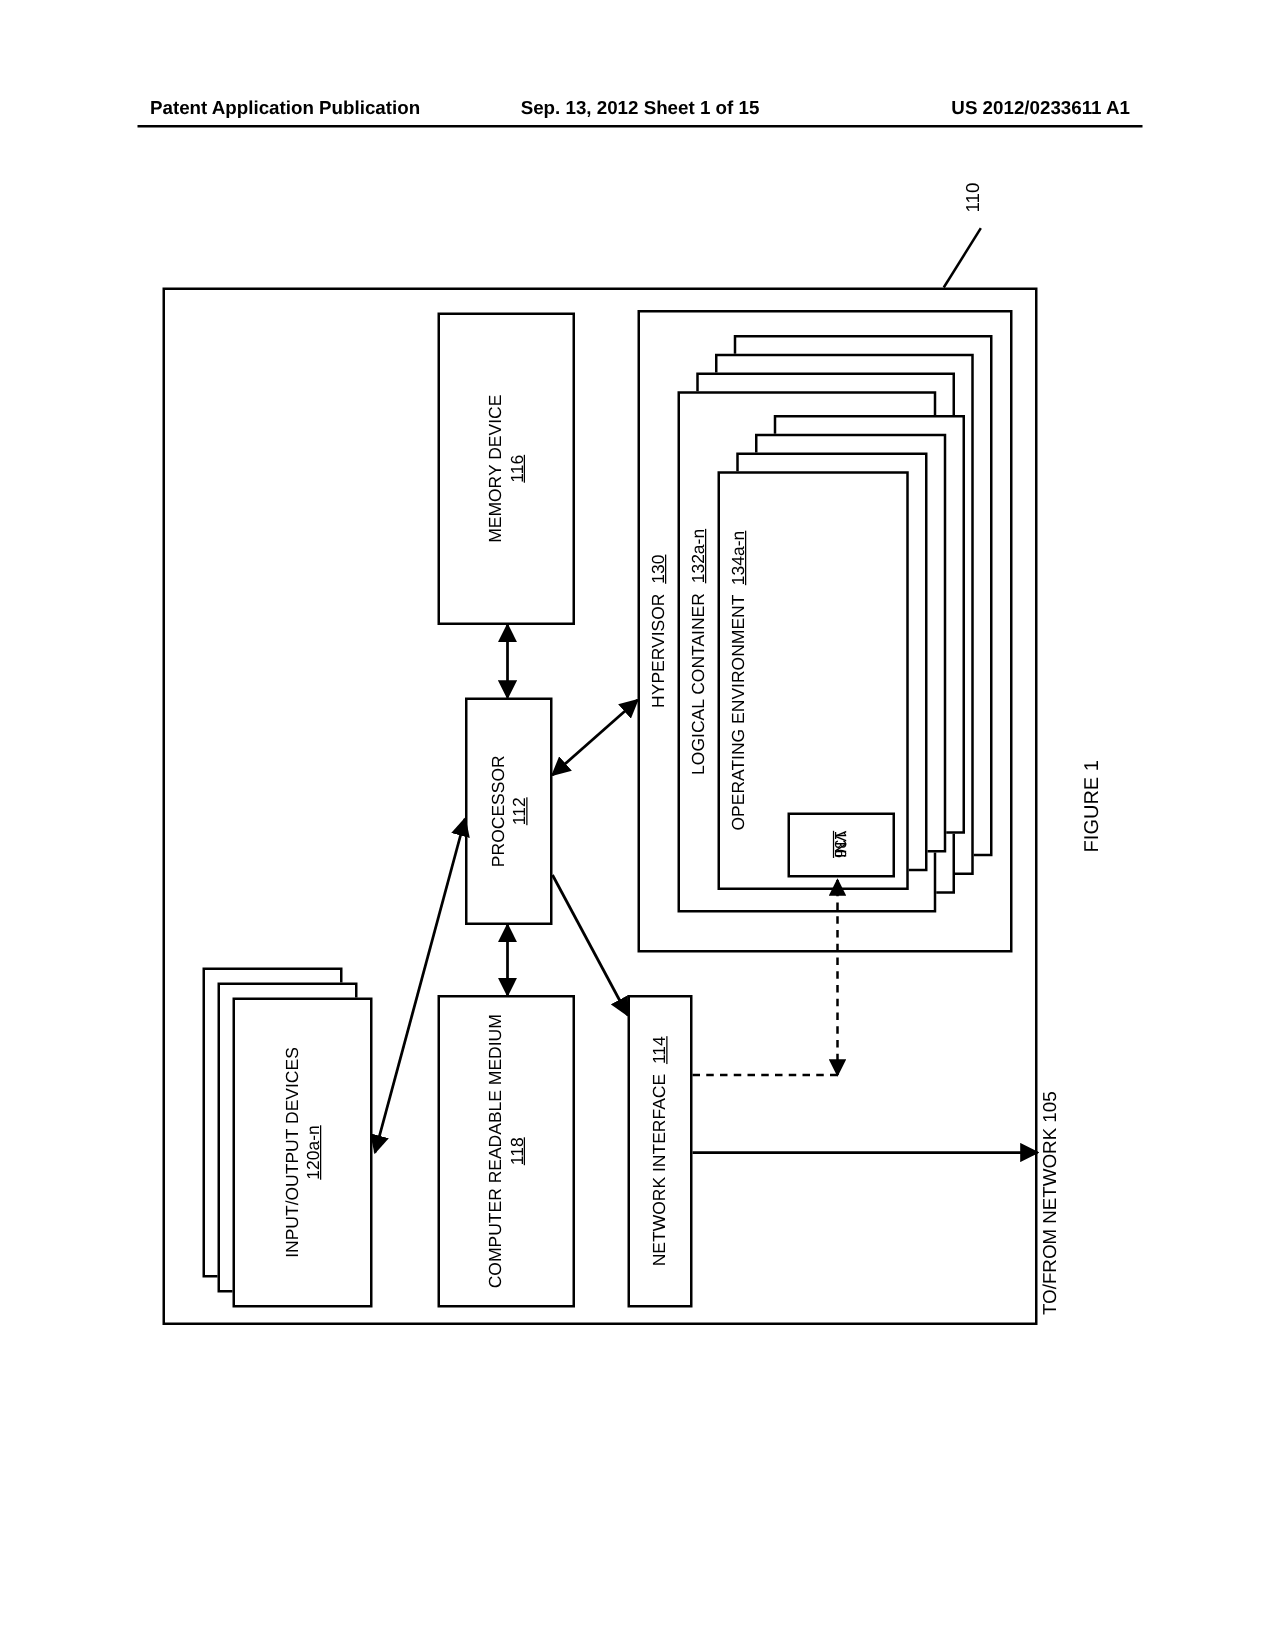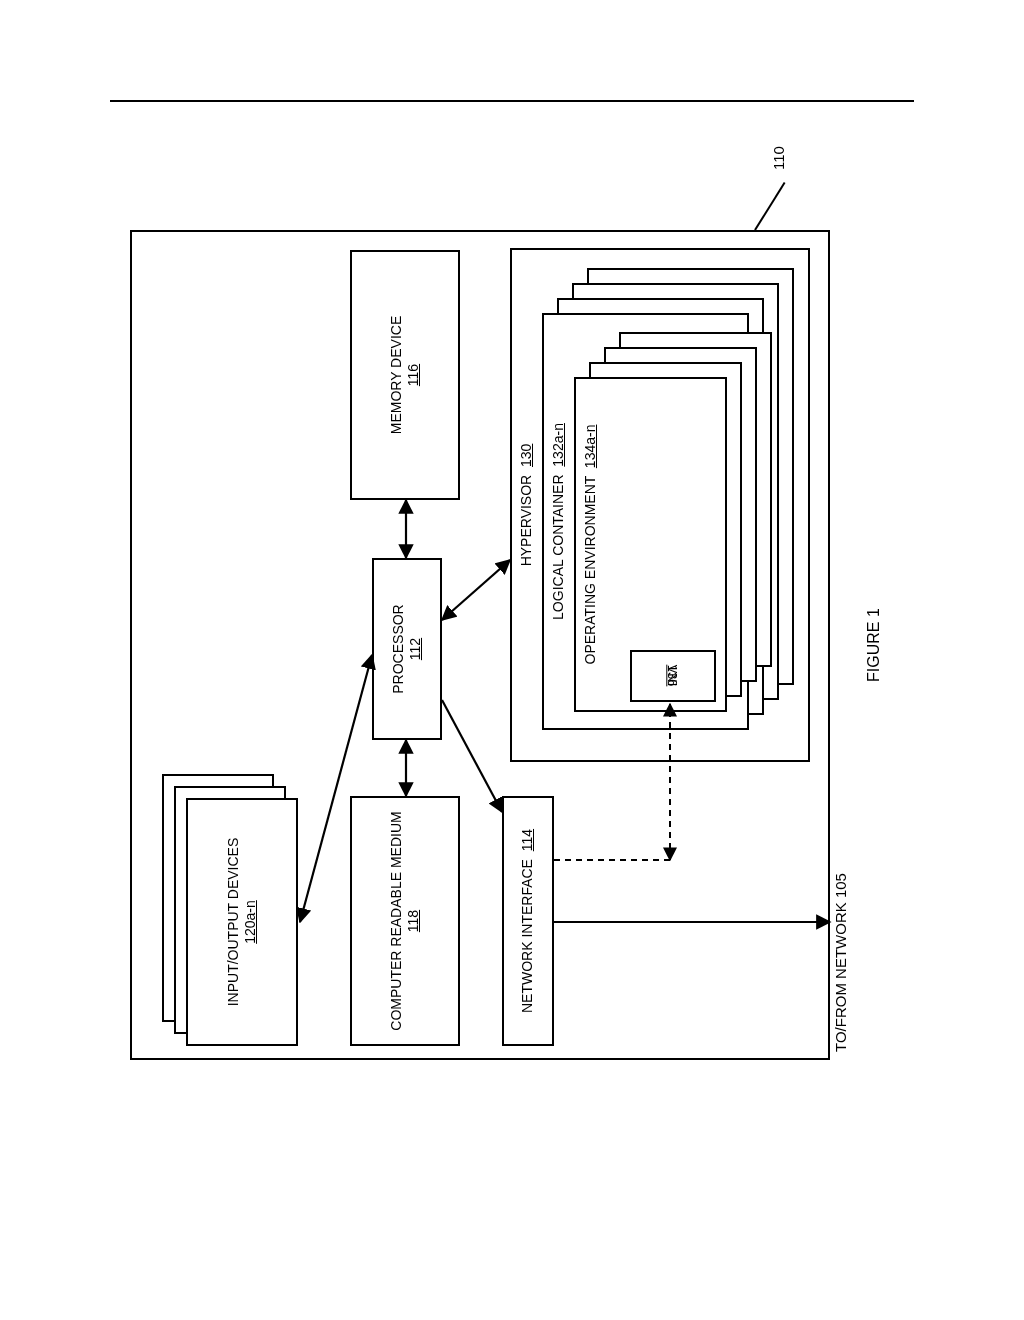--- a/index.html
+++ b/index.html
@@ -136,20 +136,25 @@
   }
 
   
   svg.arrows { position:absolute; left:0; top:0; width:830px; height:770px; pointer-events:none; }
 
 </style>
 </head>
 <body>
 
 <div class="page">
+  <div class="header">
+    <span class="header-left">Patent Application Publication</span>
+    <span class="header-center">Sep. 13, 2012  Sheet 1 of 15</span>
+    <span class="header-right">US 2012/0233611 A1</span>
+  </div>
   <div class="hr"></div>
 
   <div class="figure-wrap">
     <div class="figure-rot">
 
       <div class="box outer"></div>
 
       <div class="box io3"></div>
       <div class="box io2"></div>
       <div class="box io1">

